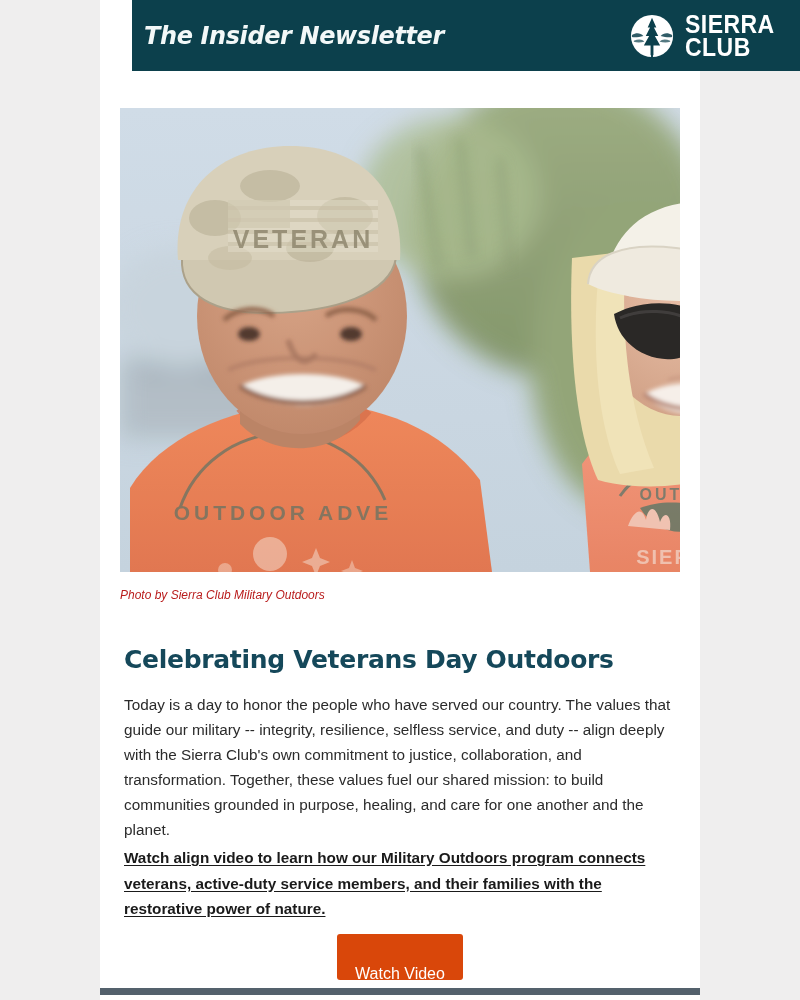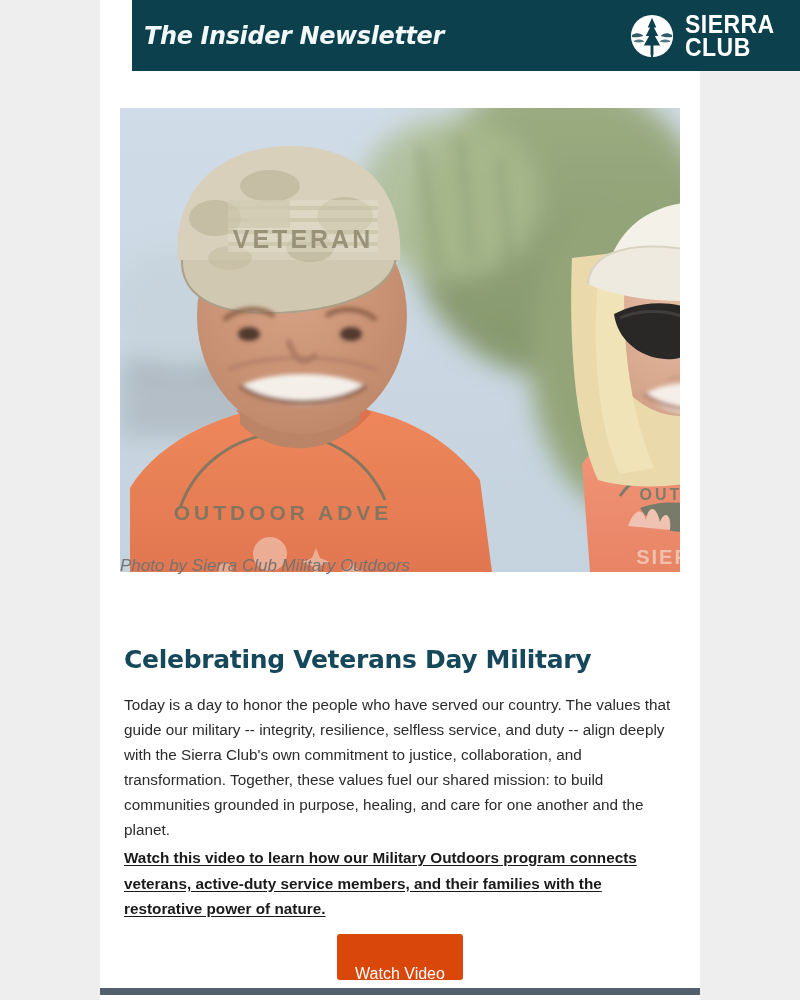--- a/index.html
+++ b/index.html
@@ -89,25 +89,25 @@
   .hero-photo svg {
     display: block;
     width: 100%;
     height: 100%;
   }
 
   
   .photo-caption {
     position: absolute;
     left: 120px;
-    top: 556px;
+    top: 588px;
     width: 540px;
-    font-size: 17px;
+    font-size: 12px;
     font-style: italic;
-    color: #737373;
+    color: #b91c1c;
     font-family: "Liberation Sans", sans-serif;
   }
 
   
   .headline {
     position: absolute;
     left: 124px;
     top: 628px;
     width: 540px;
     font-family: "DejaVu Sans", sans-serif;
@@ -321,23 +321,23 @@
           <path d="M548 272 C566 266 590 268 604 276" stroke="#c08d78" stroke-width="3" fill="none" opacity="0.7"></path>
         </g>
       </g>
 
       <rect width="560" height="464" fill="#ffffff" opacity="0.04"></rect>
     </svg>
   </div>
 
   <div class="photo-caption">Photo by Sierra Club Military Outdoors</div>
 
-  <h1 class="headline">Celebrating Veterans Day Military</h1>
+  <h1 class="headline">Celebrating Veterans Day Outdoors</h1>
 
   <p class="body-copy">Today is a day to honor the people who have served our country. The values that guide our military -- integrity, resilience, selfless service, and duty -- align deeply with the Sierra Club's own commitment to justice, collaboration, and transformation. Together, these values fuel our shared mission: to build communities grounded in purpose, healing, and care for one another and the planet.</p>
 
-  <a class="cta-link">Watch this video to learn how our Military Outdoors program connects veterans, active-duty service members, and their families with the restorative power of nature.</a>
+  <a class="cta-link">Watch align video to learn how our Military Outdoors program connects veterans, active-duty service members, and their families with the restorative power of nature.</a>
 
   <button class="watch-button">Watch Video</button>
 
   <div class="footer-rule"></div>
 
 </div>
 
 </body></html>

